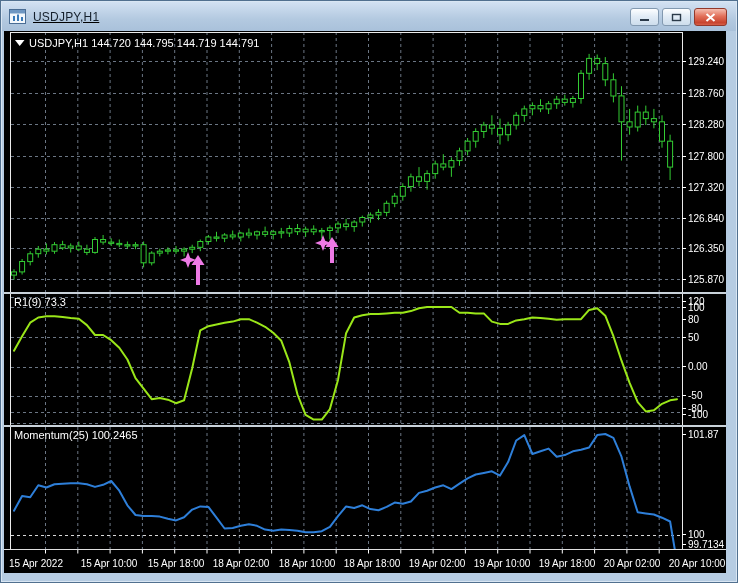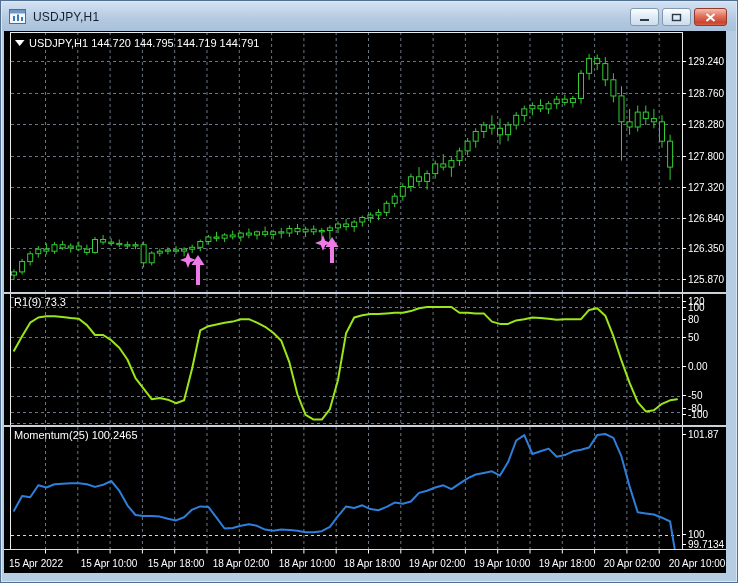--- a/index.html
+++ b/index.html
@@ -7,21 +7,21 @@
   .window{
     position:relative;width:738px;height:583px;
     background:#b6cce2;border:1px solid #51708f;
     box-shadow:inset 0 0 0 1px #d9e6f3;
     font-family:"Liberation Sans",sans-serif;
     overflow:hidden;
   }
   .titlebar{
     position:absolute;left:1px;top:1px;right:1px;height:29px;
     background:linear-gradient(#d2e1f2,#b3c9e0 60%,#a9c1da);
-    display:flex;align-items:center;padding-left:7px;
+    display:flex;align-items:center;padding-left:7px;text-decoration:underline;
   }
   .title-icon{width:17px;height:15px;margin-right:7px;flex:0 0 auto;}
   .title-text{font-size:12px;color:#15202c;letter-spacing:.2px;}
   .win-buttons{position:absolute;right:9px;top:6px;display:flex;gap:3px;}
   .wbtn{
     width:29px;height:18px;border-radius:3px;border:1px solid #8299b0;
     background:linear-gradient(#fdfeff,#e2ecf6 45%,#cdddec);
     display:flex;align-items:center;justify-content:center;padding:0;cursor:default;
   }
   .wbtn.close{

